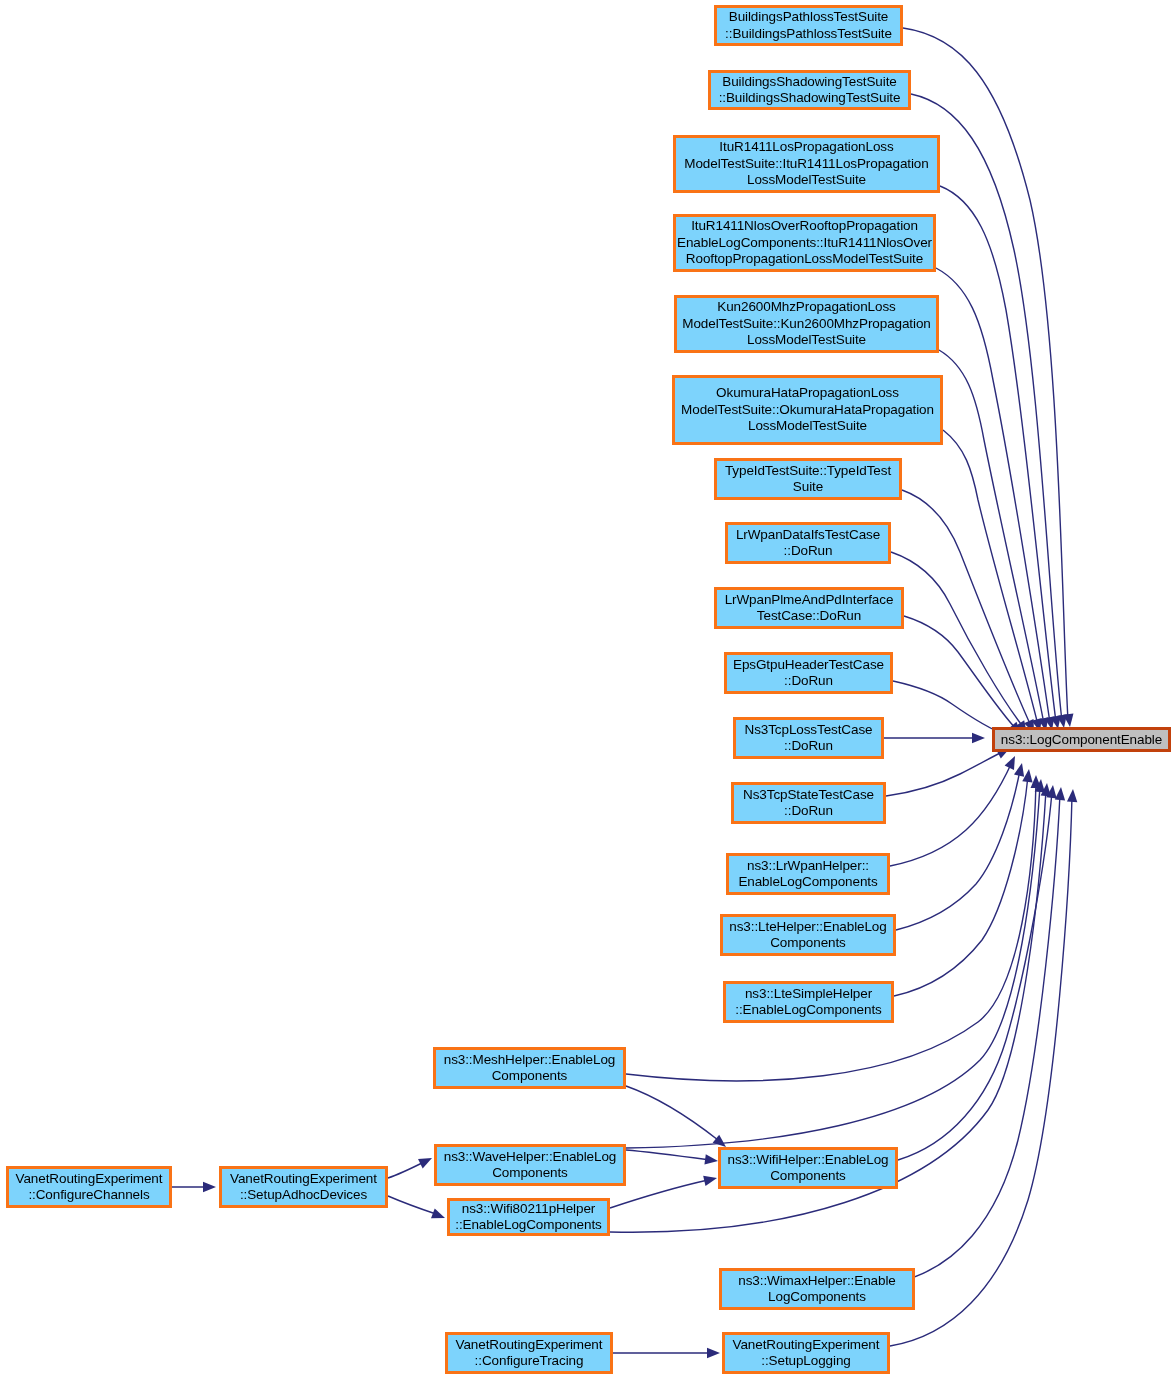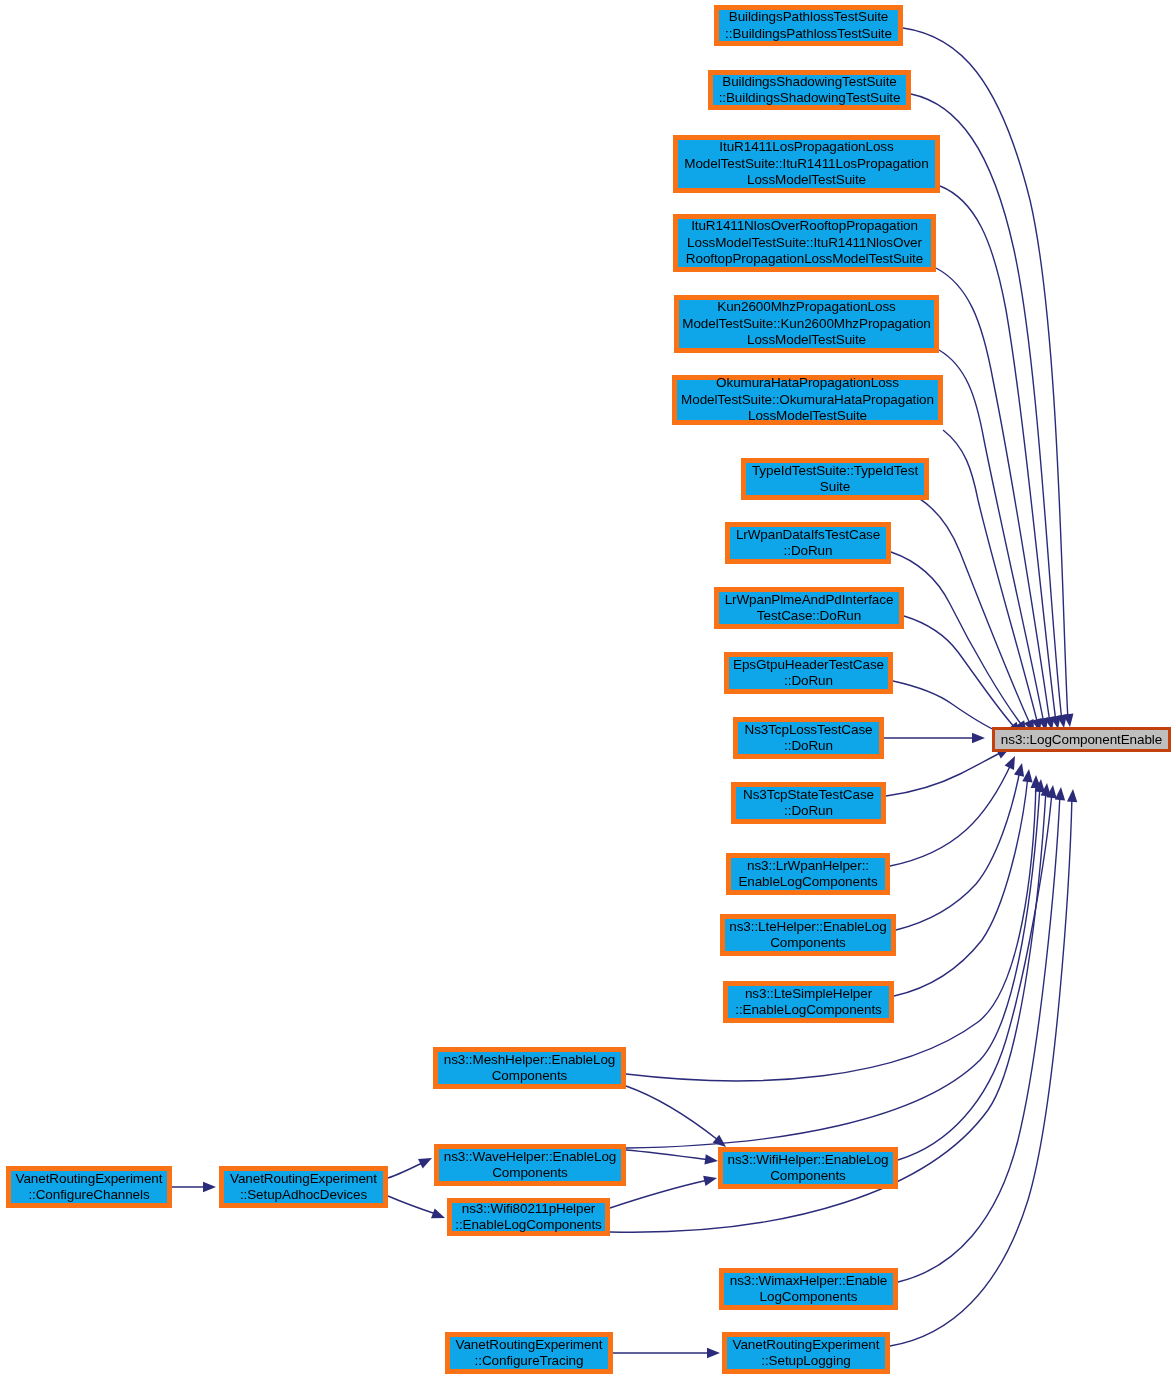--- a/index.html
+++ b/index.html
@@ -17,22 +17,22 @@
   svg#graph {
     position: absolute;
     left: 0;
     top: 0;
     width: 1176px;
     height: 1377px;
   }
   .nodebox {
     position: absolute;
     box-sizing: border-box;
-    border: 5px solid #f97316;
-    background: #0ea5e9;
+    border: 3px solid #f97316;
+    background: #7dd3fc;
     display: flex;
     align-items: center;
     justify-content: center;
     text-align: center;
     font-family: "Liberation Sans", sans-serif;
     font-size: 13.5px;
     line-height: 16.5px;
     color: #000000;
     letter-spacing: -0.1px;
     white-space: pre-line;
@@ -172,29 +172,29 @@
 
   <div id="node-layer">
       <div class="nodebox" style="left: 714px; top: 5px; width: 189px; height: 41px;"><span>BuildingsPathlossTestSuite
 ::BuildingsPathlossTestSuite</span></div>
       <div class="nodebox" style="left: 708px; top: 70px; width: 203px; height: 40px;"><span>BuildingsShadowingTestSuite
 ::BuildingsShadowingTestSuite</span></div>
       <div class="nodebox" style="left: 673px; top: 135px; width: 267px; height: 58px;"><span>ItuR1411LosPropagationLoss
 ModelTestSuite::ItuR1411LosPropagation
 LossModelTestSuite</span></div>
       <div class="nodebox" style="left: 673px; top: 214px; width: 263px; height: 58px;"><span>ItuR1411NlosOverRooftopPropagation
-LossModelTestSuite::ItuR1411NlosOver
+EnableLogComponents::ItuR1411NlosOver
 RooftopPropagationLossModelTestSuite</span></div>
       <div class="nodebox" style="left: 674px; top: 295px; width: 265px; height: 58px;"><span>Kun2600MhzPropagationLoss
 ModelTestSuite::Kun2600MhzPropagation
 LossModelTestSuite</span></div>
-      <div class="nodebox" style="left: 672px; top: 375px; width: 271px; height: 50px;"><span>OkumuraHataPropagationLoss
+      <div class="nodebox" style="left: 672px; top: 375px; width: 271px; height: 70px;"><span>OkumuraHataPropagationLoss
 ModelTestSuite::OkumuraHataPropagation
 LossModelTestSuite</span></div>
-      <div class="nodebox" style="left: 714px; top: 458px; width: 188px; height: 42px; margin-left: 27px;"><span>TypeIdTestSuite::TypeIdTest
+      <div class="nodebox" style="left: 714px; top: 458px; width: 188px; height: 42px;"><span>TypeIdTestSuite::TypeIdTest
 Suite</span></div>
       <div class="nodebox" style="left: 725px; top: 522px; width: 166px; height: 42px;"><span>LrWpanDataIfsTestCase
 ::DoRun</span></div>
       <div class="nodebox" style="left: 714px; top: 587px; width: 190px; height: 42px;"><span>LrWpanPlmeAndPdInterface
 TestCase::DoRun</span></div>
       <div class="nodebox" style="left: 724px; top: 652px; width: 169px; height: 42px;"><span>EpsGtpuHeaderTestCase
 ::DoRun</span></div>
       <div class="nodebox" style="left: 733px; top: 717px; width: 151px; height: 42px;"><span>Ns3TcpLossTestCase
 ::DoRun</span></div>
       <div class="nodebox" style="left: 731px; top: 782px; width: 155px; height: 42px;"><span>Ns3TcpStateTestCase
@@ -206,21 +206,21 @@
       <div class="nodebox" style="left: 723px; top: 981px; width: 171px; height: 42px;"><span>ns3::LteSimpleHelper
 ::EnableLogComponents</span></div>
       <div class="nodebox" style="left: 433px; top: 1047px; width: 193px; height: 42px;"><span>ns3::MeshHelper::EnableLog
 Components</span></div>
       <div class="nodebox" style="left: 434px; top: 1144px; width: 192px; height: 42px;"><span>ns3::WaveHelper::EnableLog
 Components</span></div>
       <div class="nodebox" style="left: 447px; top: 1198px; width: 163px; height: 38px;"><span>ns3::Wifi80211pHelper
 ::EnableLogComponents</span></div>
       <div class="nodebox" style="left: 718px; top: 1147px; width: 180px; height: 42px;"><span>ns3::WifiHelper::EnableLog
 Components</span></div>
-      <div class="nodebox" style="left: 719px; top: 1268px; width: 179px; height: 42px;"><span>ns3::WimaxHelper::Enable
+      <div class="nodebox" style="left: 719px; top: 1268px; width: 196px; height: 42px;"><span>ns3::WimaxHelper::Enable
 LogComponents</span></div>
       <div class="nodebox" style="left: 6px; top: 1166px; width: 166px; height: 42px;"><span>VanetRoutingExperiment
 ::ConfigureChannels</span></div>
       <div class="nodebox" style="left: 219px; top: 1166px; width: 169px; height: 42px;"><span>VanetRoutingExperiment
 ::SetupAdhocDevices</span></div>
       <div class="nodebox" style="left: 445px; top: 1332px; width: 168px; height: 42px;"><span>VanetRoutingExperiment
 ::ConfigureTracing</span></div>
       <div class="nodebox" style="left: 722px; top: 1332px; width: 168px; height: 42px;"><span>VanetRoutingExperiment
 ::SetupLogging</span></div>
       <div class="nodebox target" style="left: 992px; top: 727px; width: 179px; height: 25px;"><span style="line-height: 19px;">ns3::LogComponentEnable</span></div>

